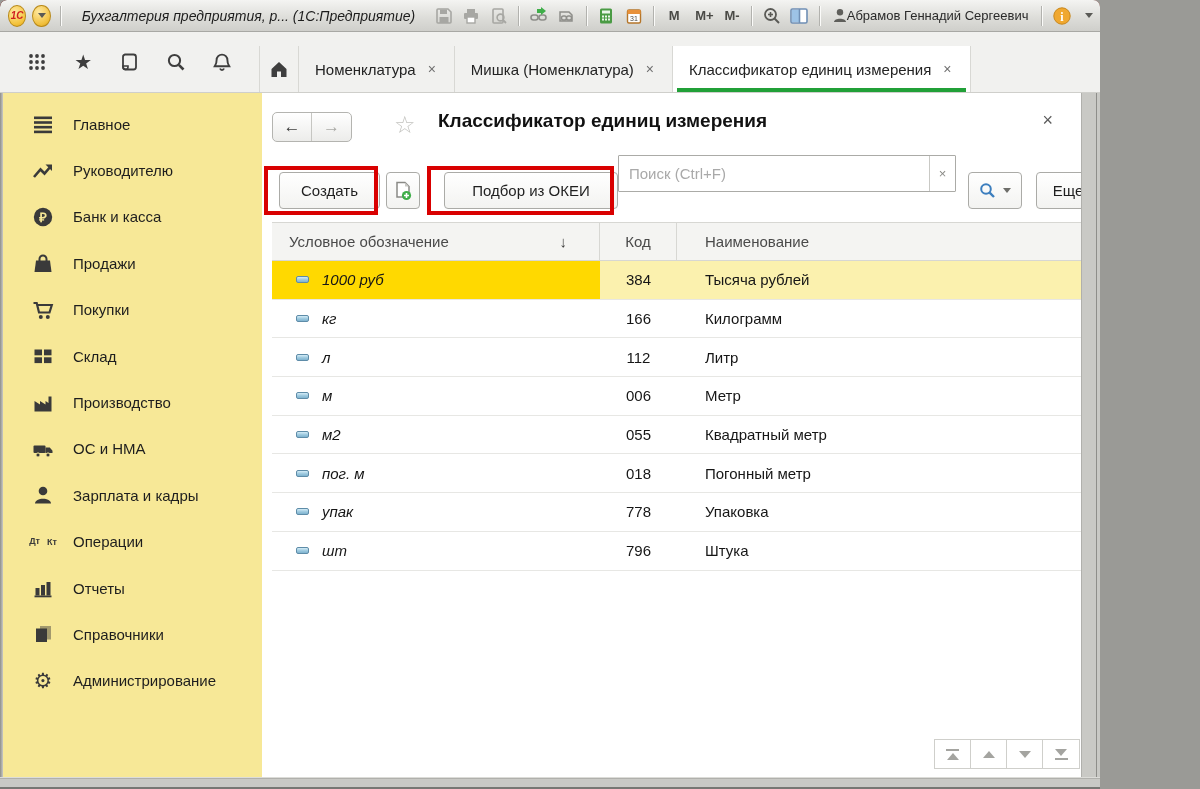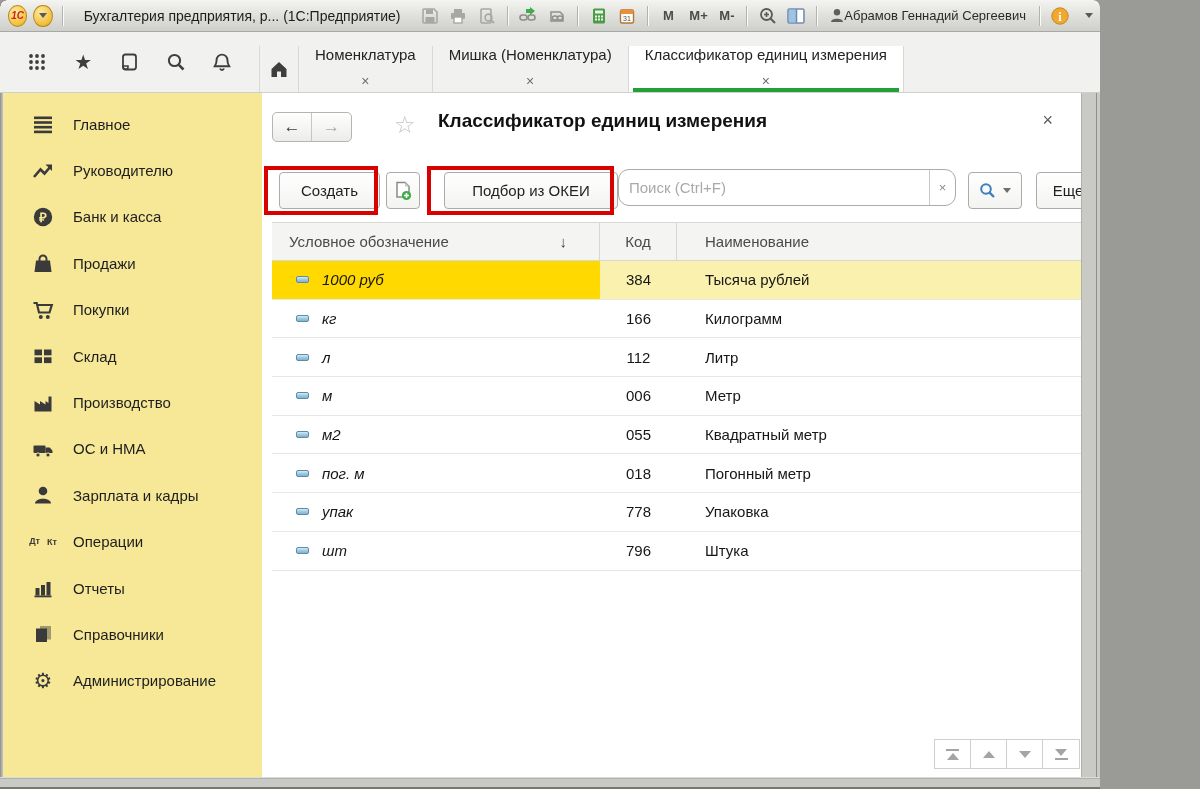--- a/index.html
+++ b/index.html
@@ -12,34 +12,34 @@
     border-bottom:1px solid #a8a8a4;border-radius:7px 7px 0 0;
     display:flex;align-items:center;padding:0 8px;gap:6px;}
   .logo-circle{width:22px;height:22px;border-radius:50%;
     background:radial-gradient(circle at 35% 30%,#ffe9a0,#f3c23a 70%,#d99d18);
     border:1px solid #b98a1a;display:flex;align-items:center;justify-content:center;
     color:#cf1f1f;font-weight:bold;font-style:italic;font-size:10px;}
   .drop-circle{width:22px;height:22px;border-radius:50%;
     background:radial-gradient(circle at 35% 30%,#ffe9a0,#f0bf3c 70%,#d99d18);
     border:1px solid #b98a1a;display:flex;align-items:center;justify-content:center;}
   .tb-sep{width:1px;height:20px;background:#b2b2ae;box-shadow:1px 0 0 #fbfbf9;margin:0 3px;}
-  .tb-title{font-size:14px;color:#1d1d1d;margin:0 12px;white-space:nowrap;}
+  .tb-title{font-size:14px;color:#1d1d1d;margin:0 12px;white-space:nowrap;font-style:italic;}
   .tico{width:26px;height:22px;display:flex;align-items:center;justify-content:center;border-radius:3px;}
   .mbtn{font-size:13px;font-weight:bold;color:#4a4a46;padding:0 4px;min-width:22px;text-align:center;}
   .user-box{display:flex;align-items:center;font-size:13px;color:#2a2a2a;white-space:nowrap;margin:0 4px;}
   .win-ctl{display:flex;align-items:center;gap:4px;margin-left:6px;}
   .win-btn{width:26px;height:20px;display:flex;align-items:center;justify-content:center;border-radius:3px;}
   .tri-down-s{width:0;height:0;border-left:4px solid transparent;border-right:4px solid transparent;border-top:5px solid #5a5a56;}
 
   
   .tabbar{position:absolute;left:0;top:32px;width:1200px;height:61px;background:#f1f1ef;border-bottom:1px solid #cfcfcb;display:flex;align-items:flex-end;}
   .tab-icons{width:259px;height:61px;display:flex;align-items:center;justify-content:space-around;padding:0 14px;}
   .tab-iconbtn{width:34px;height:34px;display:flex;align-items:center;justify-content:center;border-radius:4px;color:#3e3e3e;font-size:20px;}
   .home-tab{width:40px;height:46px;border-left:1px solid #d8d8d4;border-right:1px solid #d8d8d4;display:flex;align-items:center;justify-content:center;background:#f1f1ef;}
-  .tab{height:46px;display:flex;align-items:center;gap:10px;padding:0 16px;font-size:15px;color:#232323;border-right:1px solid #d8d8d4;position:relative;background:#f1f1ef;white-space:nowrap;flex-direction:column;}
+  .tab{height:46px;display:flex;align-items:center;gap:10px;padding:0 16px;font-size:15px;color:#232323;border-right:1px solid #d8d8d4;position:relative;background:#f1f1ef;white-space:nowrap;}
   .tab.active{background:#ffffff;}
   .tab.active::after{content:"";position:absolute;left:4px;right:4px;bottom:0;height:4px;background:var(--accent,#21a038);}
   .tab-close{color:#6f6f6f;font-size:14px;line-height:1;padding:1px 2px;}
 
   
   .frame-left{position:absolute;left:0;top:93px;width:3px;bottom:0;background:linear-gradient(90deg,#8e8e8a,#c9c9c5);}
   .frame-right{position:absolute;right:0;top:93px;width:19px;bottom:0;background:#c9c9c5;border-left:1px solid #b0b0ac;}
   .frame-right::after{content:"";position:absolute;right:3px;top:0;bottom:0;width:1px;background:#8e8e8a;}
   .frame-bottom{position:absolute;left:0;right:0;bottom:0;height:11px;background:#c9c9c5;border-top:1px solid #b0b0ac;box-shadow:0 -1px 0 #dcdcd8;}
   .frame-bottom::after{content:"";position:absolute;left:0;right:0;bottom:0;height:2px;background:#777773;}
@@ -62,21 +62,21 @@
   .nav-btn.fwd{color:#a9a9a5;}
   .fav-star{position:absolute;left:132px;top:18px;font-size:24px;color:#c3c3bf;}
   .page-title{position:absolute;left:176px;top:17px;font-size:19px;font-weight:bold;color:#111;}
   .form-close{position:absolute;right:28px;top:18px;font-size:18px;color:#5c5c5c;line-height:1;}
 
   
   .btn{position:absolute;height:37px;display:flex;align-items:center;justify-content:center;gap:6px;
     background:linear-gradient(#ffffff,#f3f3f1);border:1px solid #ababa7;border-radius:4px;
     font-size:15px;color:#1f1f1f;padding:0 14px;cursor:pointer;}
   .red-box{position:absolute;border:4px solid var(--annotation-red,#d90000);pointer-events:none;z-index:5;}
-  .search-wrap{position:absolute;left:356px;top:76px;width:338px;height:37px;border:1px solid #ababa7;border-radius:11px;background:#fff;display:flex;}
+  .search-wrap{position:absolute;left:356px;top:62px;width:338px;height:37px;border:1px solid #ababa7;border-radius:1px;background:#fff;display:flex;}
   .search-input{flex:1;border:0;outline:none;font-size:15px;padding:0 10px;font-family:"Liberation Sans",sans-serif;color:#222;background:transparent;}
   .search-input::placeholder{color:#a9a9a9;}
   .search-clear{width:26px;border-left:1px solid #c9c9c5;display:flex;align-items:center;justify-content:center;color:#8a8a86;font-size:13px;}
   .tri-down{width:0;height:0;border-left:4px solid transparent;border-right:4px solid transparent;border-top:5px solid #6e6e6a;}
 
   
   .table{position:absolute;left:10px;top:129px;width:908px;}
   .thead{display:flex;height:39px;background:#f4f4f2;border-top:1px solid #d7d7d3;border-bottom:1px solid #d7d7d3;font-size:15px;color:#4a4a4a;align-items:center;}
   .th{display:flex;align-items:center;height:100%;}
   .th.c1{width:328px;padding-left:17px;padding-right:32px;border-right:1px solid #d7d7d3;justify-content:space-between;}

